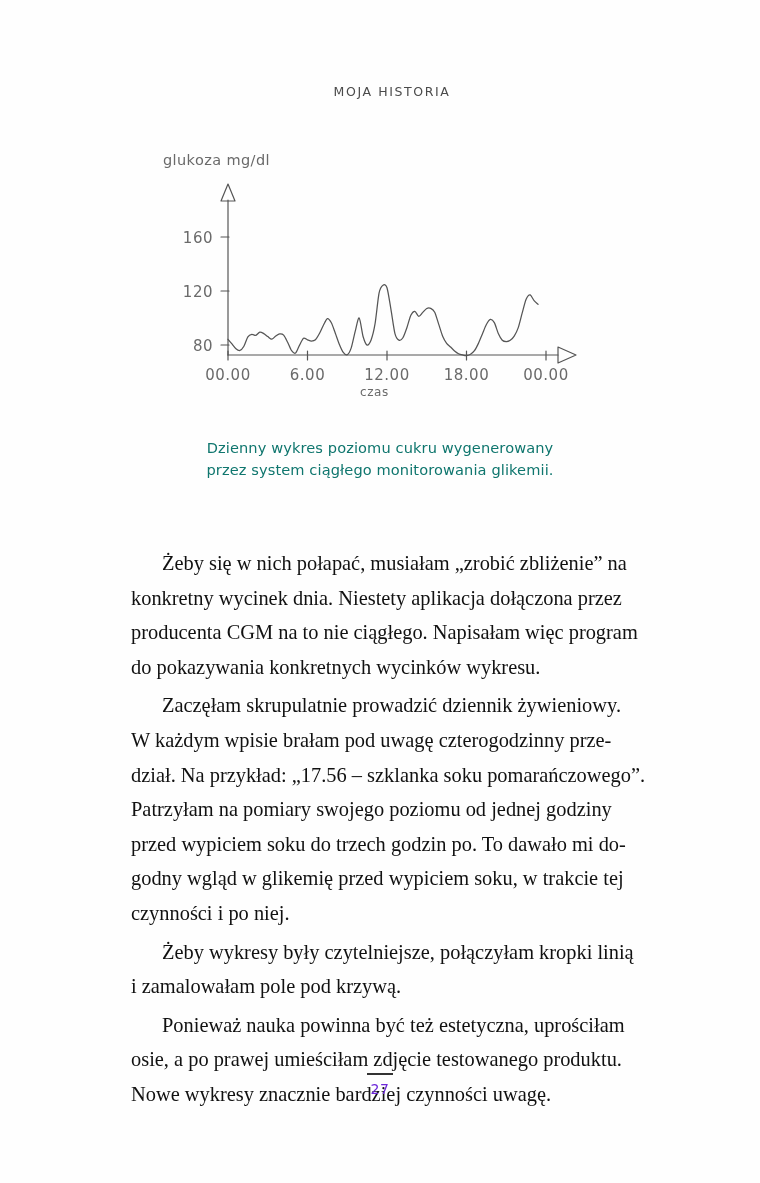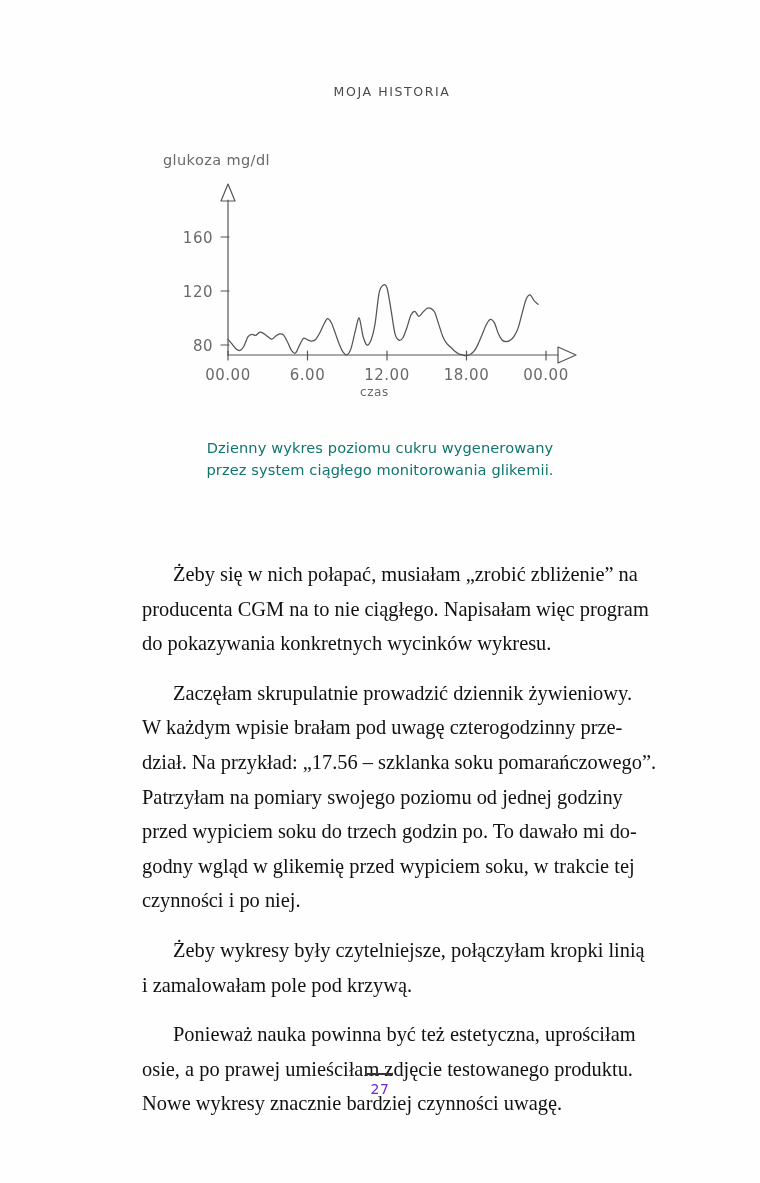--- a/index.html
+++ b/index.html
@@ -94,21 +94,21 @@
     top: 542px;
     left: 127px;
     width: 506px;
     font-family: "Liberation Serif", serif;
     font-size: 20.4px;
     line-height: 34.6px;
     color: #111111;
     text-align: left;
   }
   .body-text p {
-    margin: 15px;
+    margin: 4px;
     text-indent: 31px;
     white-space: nowrap;
   }
   .body-text p .ln { display: block; }
   .body-text p .ln:first-child { text-indent: 0; }
   .body-text p { text-indent: 0; }
   .ln { display: block; }
   .ln.indent { padding-left: 31px; }
 
   
@@ -175,20 +175,21 @@
 
   <div class="caption">
     <span>Dzienny wykres poziomu cukru wygenerowany</span>
     <span>przez system ciągłego monitorowania glikemii.</span>
   </div>
 
   <div class="body-text">
 
     <p>
       <span class="ln indent">Żeby się w nich połapać, musiałam „zrobić zbliżenie” na</span>
+      <span class="ln">konkretny wycinek dnia. Niestety aplikacja dołączona przez</span>
       <span class="ln">producenta CGM na to nie ciągłego. Napisałam więc program</span>
       <span class="ln">do pokazywania konkretnych wycinków wykresu.</span>
     </p>
 
     <p>
       <span class="ln indent">Zaczęłam skrupulatnie prowadzić dziennik żywieniowy.</span>
       <span class="ln">W każdym wpisie brałam pod uwagę czterogodzinny prze-</span>
       <span class="ln">dział. Na przykład: „17.56 – szklanka soku pomarańczowego”.</span>
       <span class="ln">Patrzyłam na pomiary swojego poziomu od jednej godziny</span>
       <span class="ln">przed wypiciem soku do trzech godzin po. To dawało mi do-</span>

